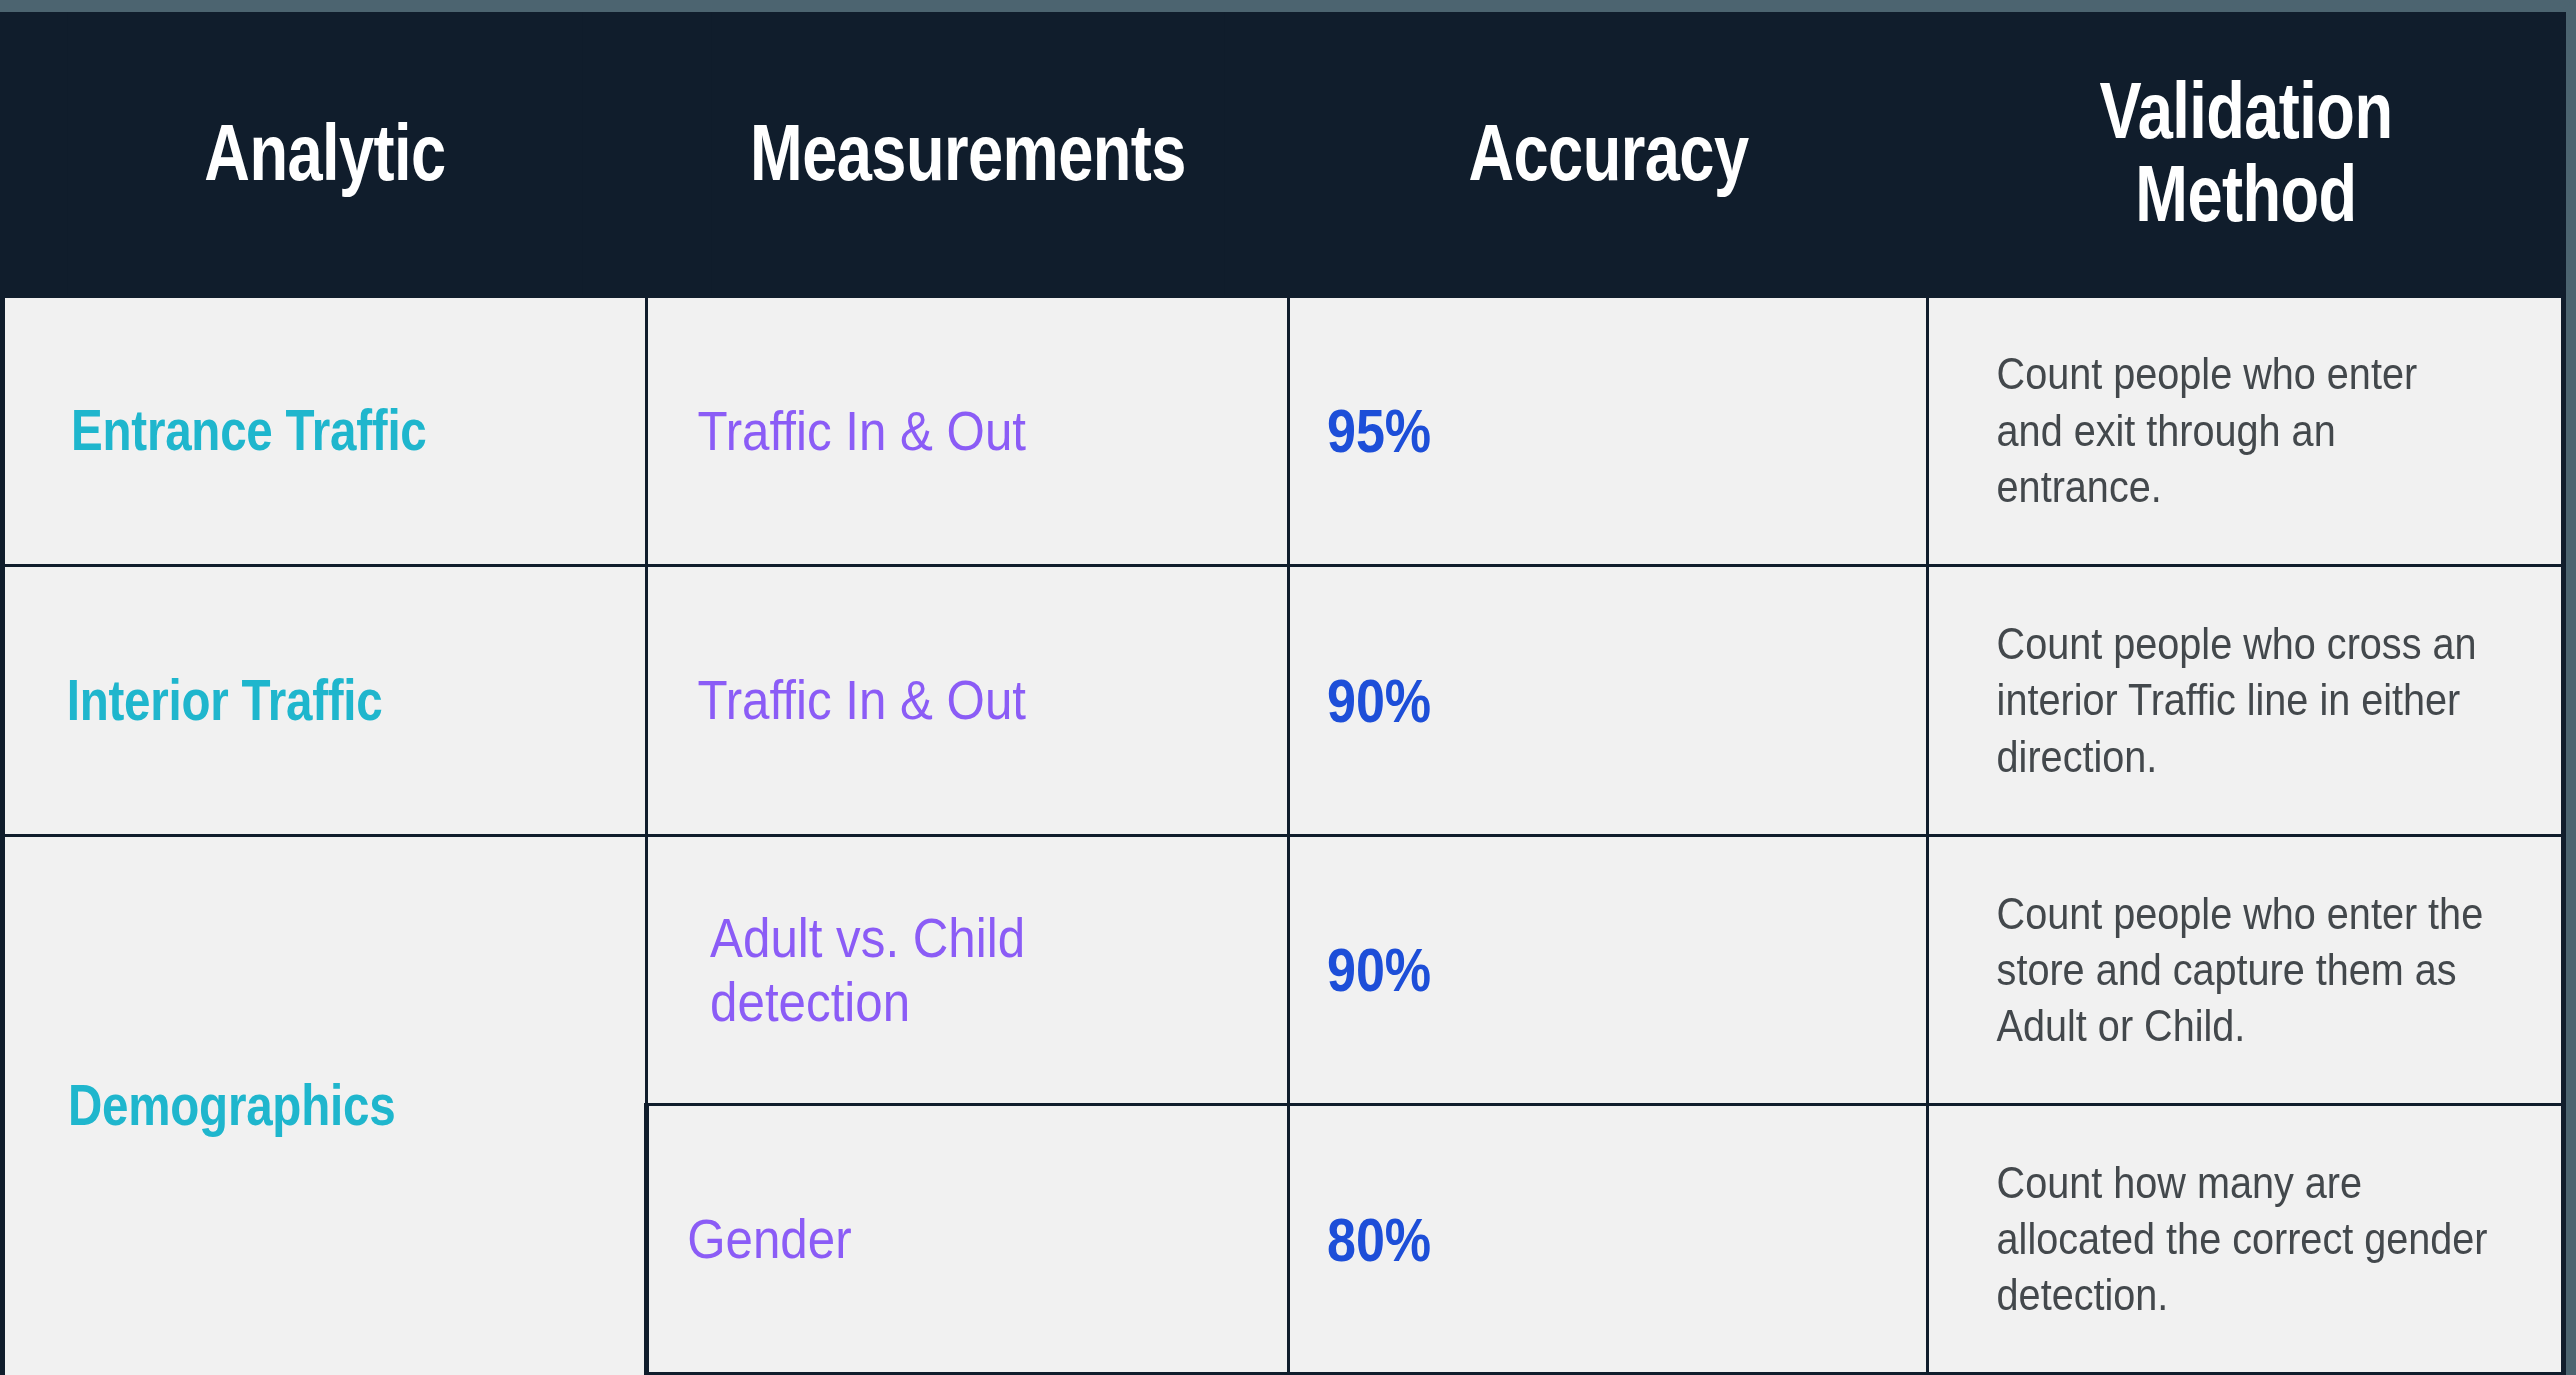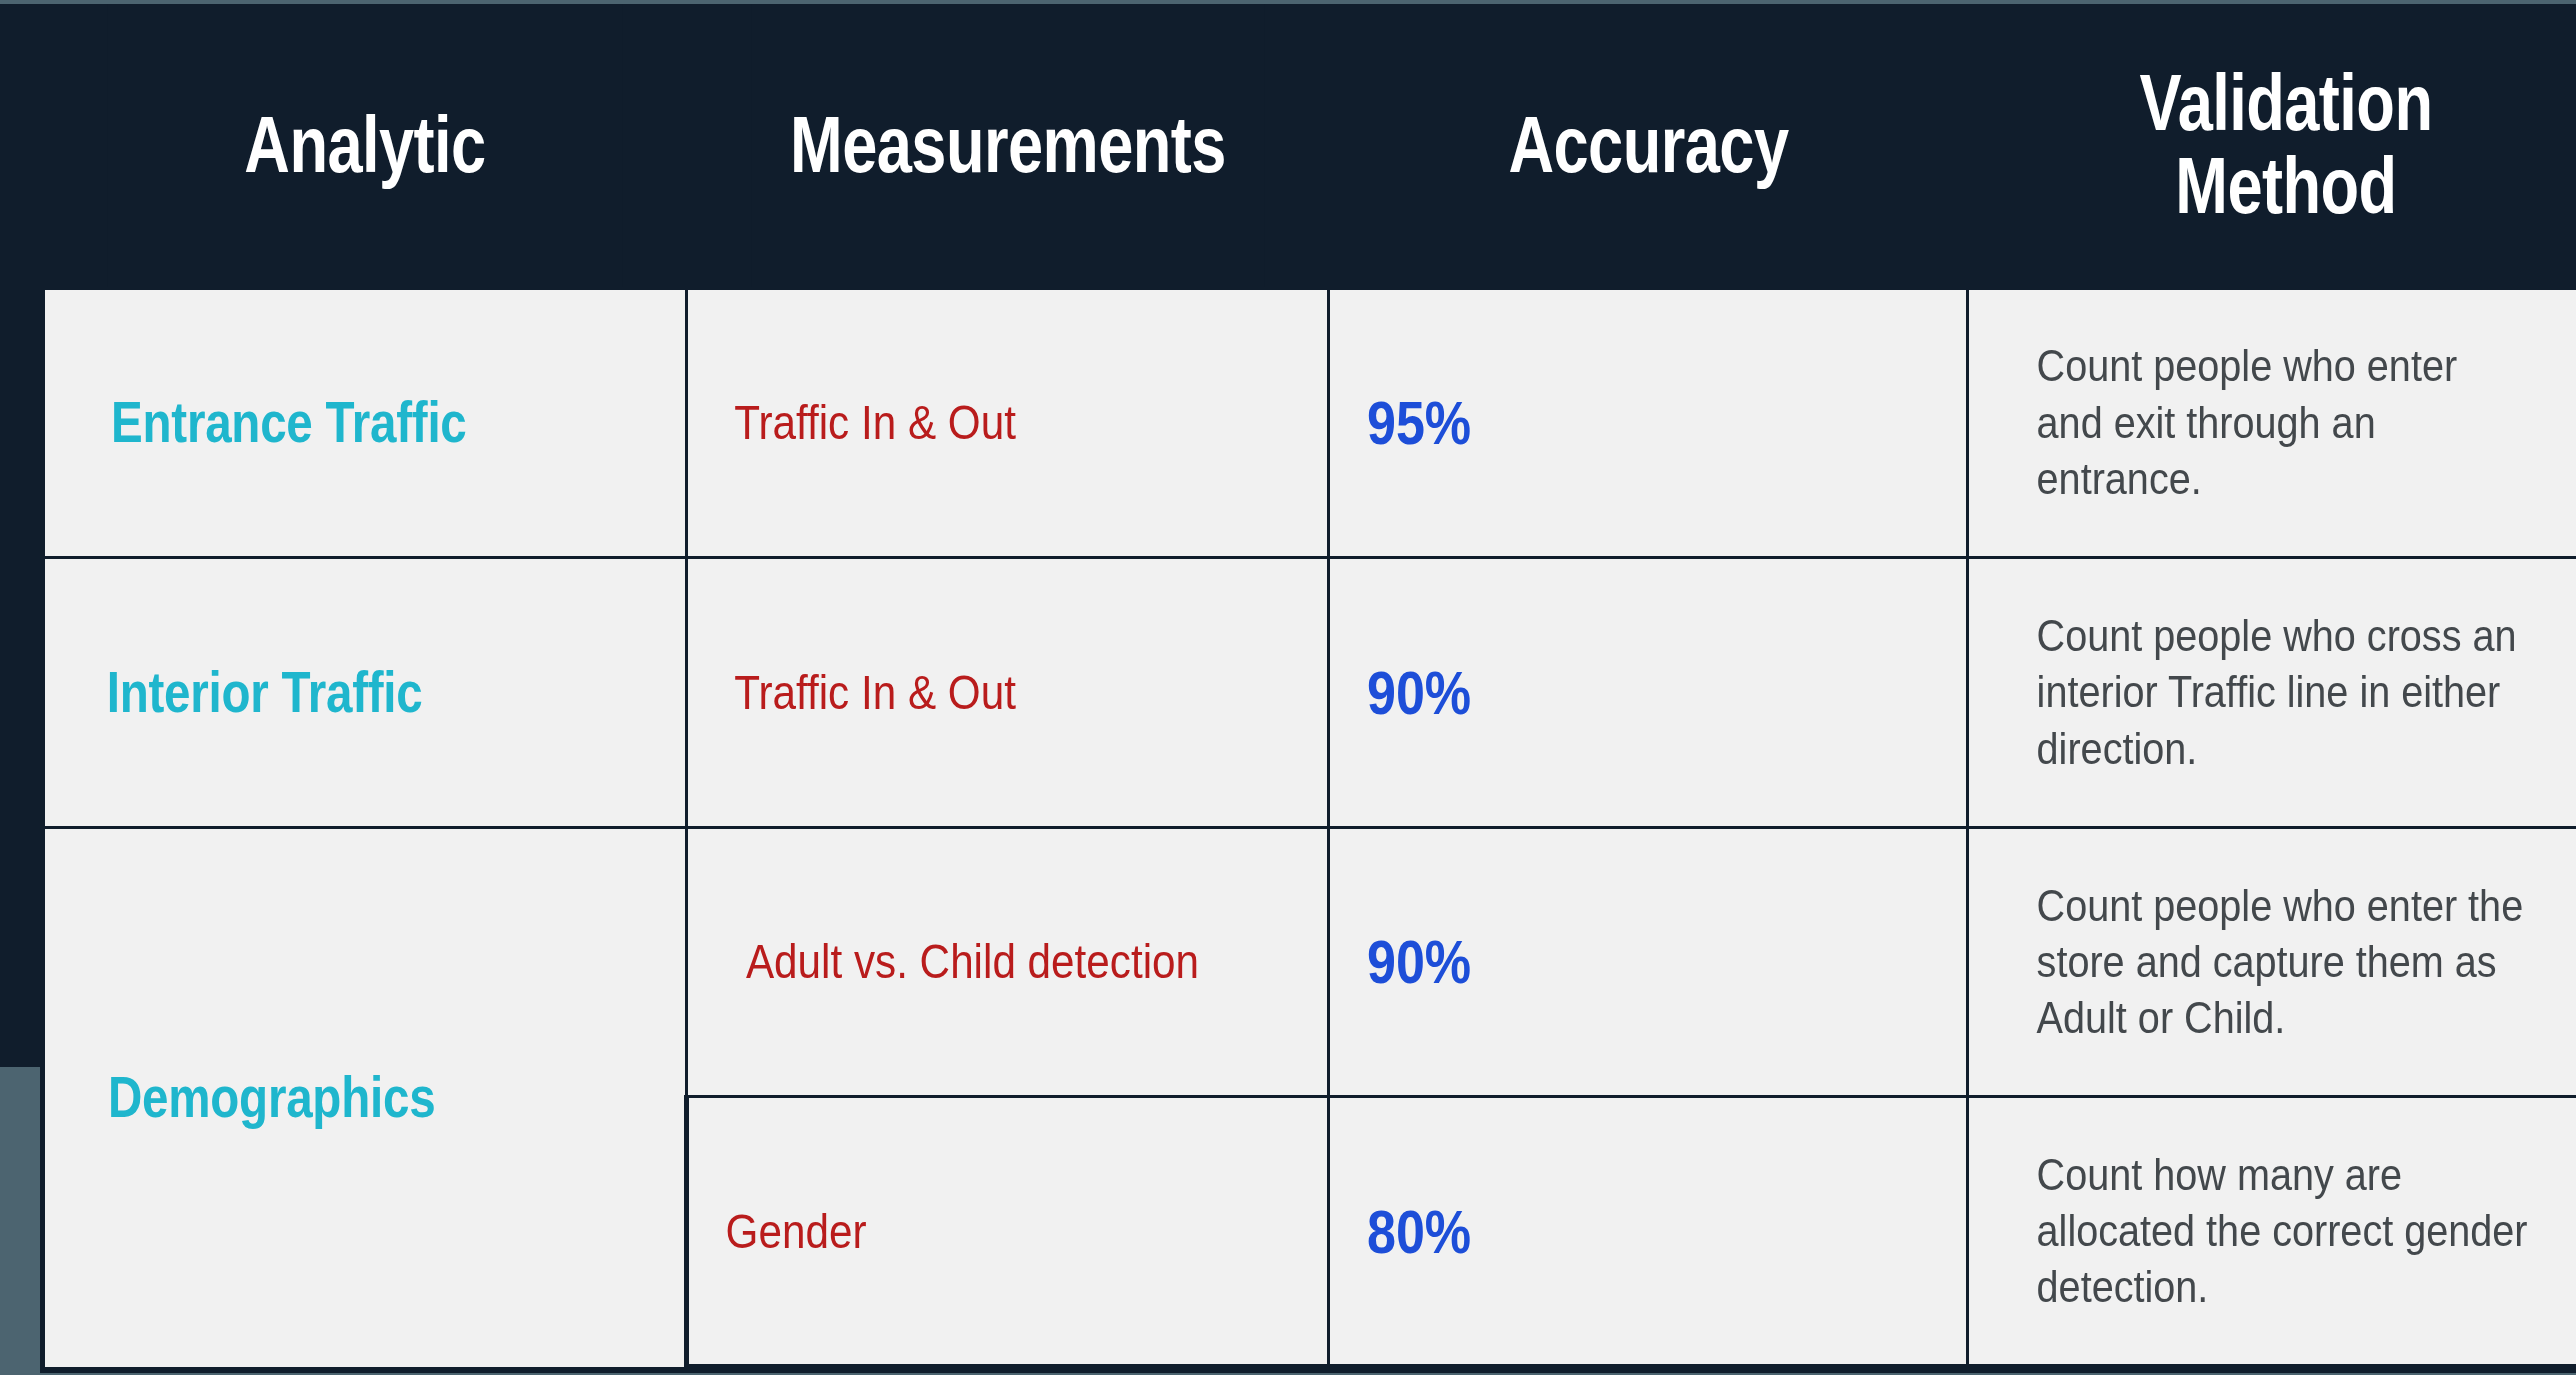--- a/index.html
+++ b/index.html
@@ -20,26 +20,25 @@
     width: 2576px;
     height: 1375px;
     background: #4c6470;
     box-sizing: border-box;
   }
 
   
   .table-frame {
     position: absolute;
     left: 0;
-    top: 4px;
+    top: 12px;
     width: 2561px;
     height: 1063px;
     background: #101d2c;
     box-sizing: border-box;
-    padding-left: 40px;
   }
 
   table.analytics-table {
     width: 2561px;
     height: 1369px;
     border-collapse: collapse;
     table-layout: fixed;
     background: #101d2c;
   }
 
@@ -87,23 +86,23 @@
   }
   td.analytic .shrink {
     display: inline-block;
     transform: scaleX(0.82);
   }
 
   
   td.measurement {
     font-family: "Liberation Sans Narrow", "Liberation Sans", sans-serif;
     font-weight: normal;
-    font-size: 48px;
+    font-size: 56px;
     line-height: 1.15;
-    color: #b91c1c;
+    color: #8b5cf6;
   }
   td.measurement .shrink {
     display: inline-block;
     transform: scaleX(0.88);
   }
 
   
   td.accuracy {
     color: #1d4ed8;
     font-family: "Liberation Sans Narrow", "Liberation Sans", sans-serif;

